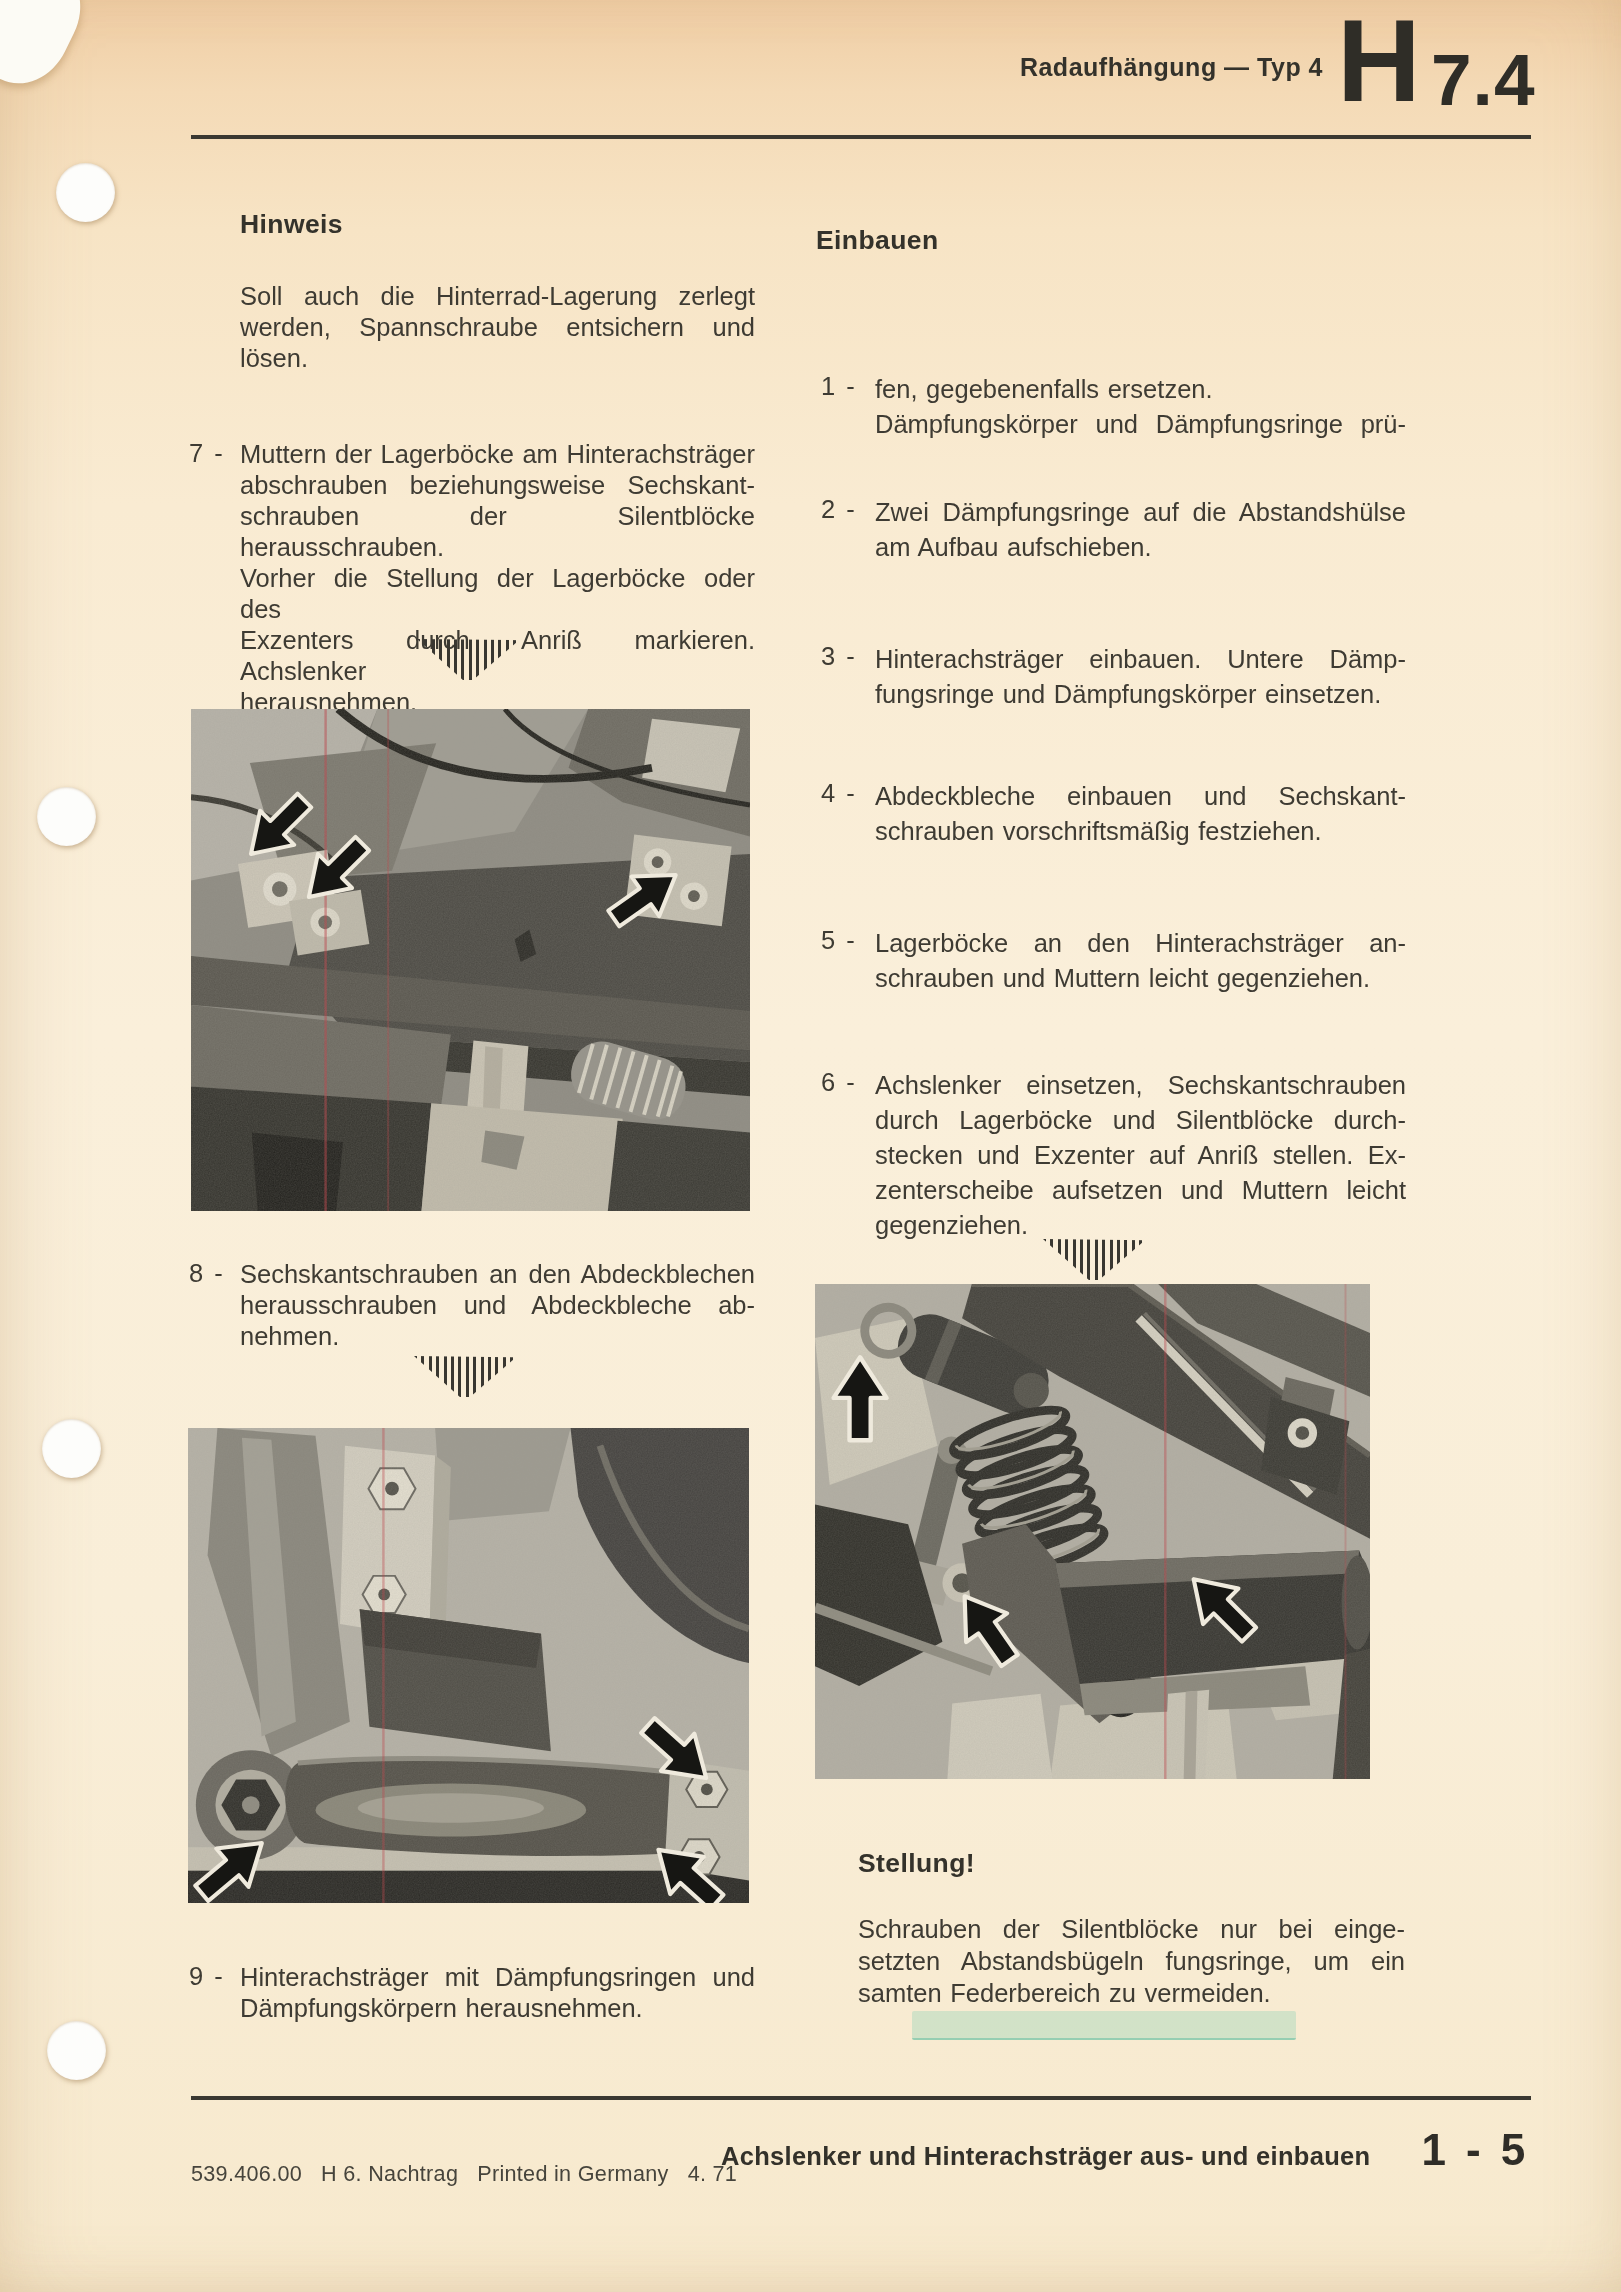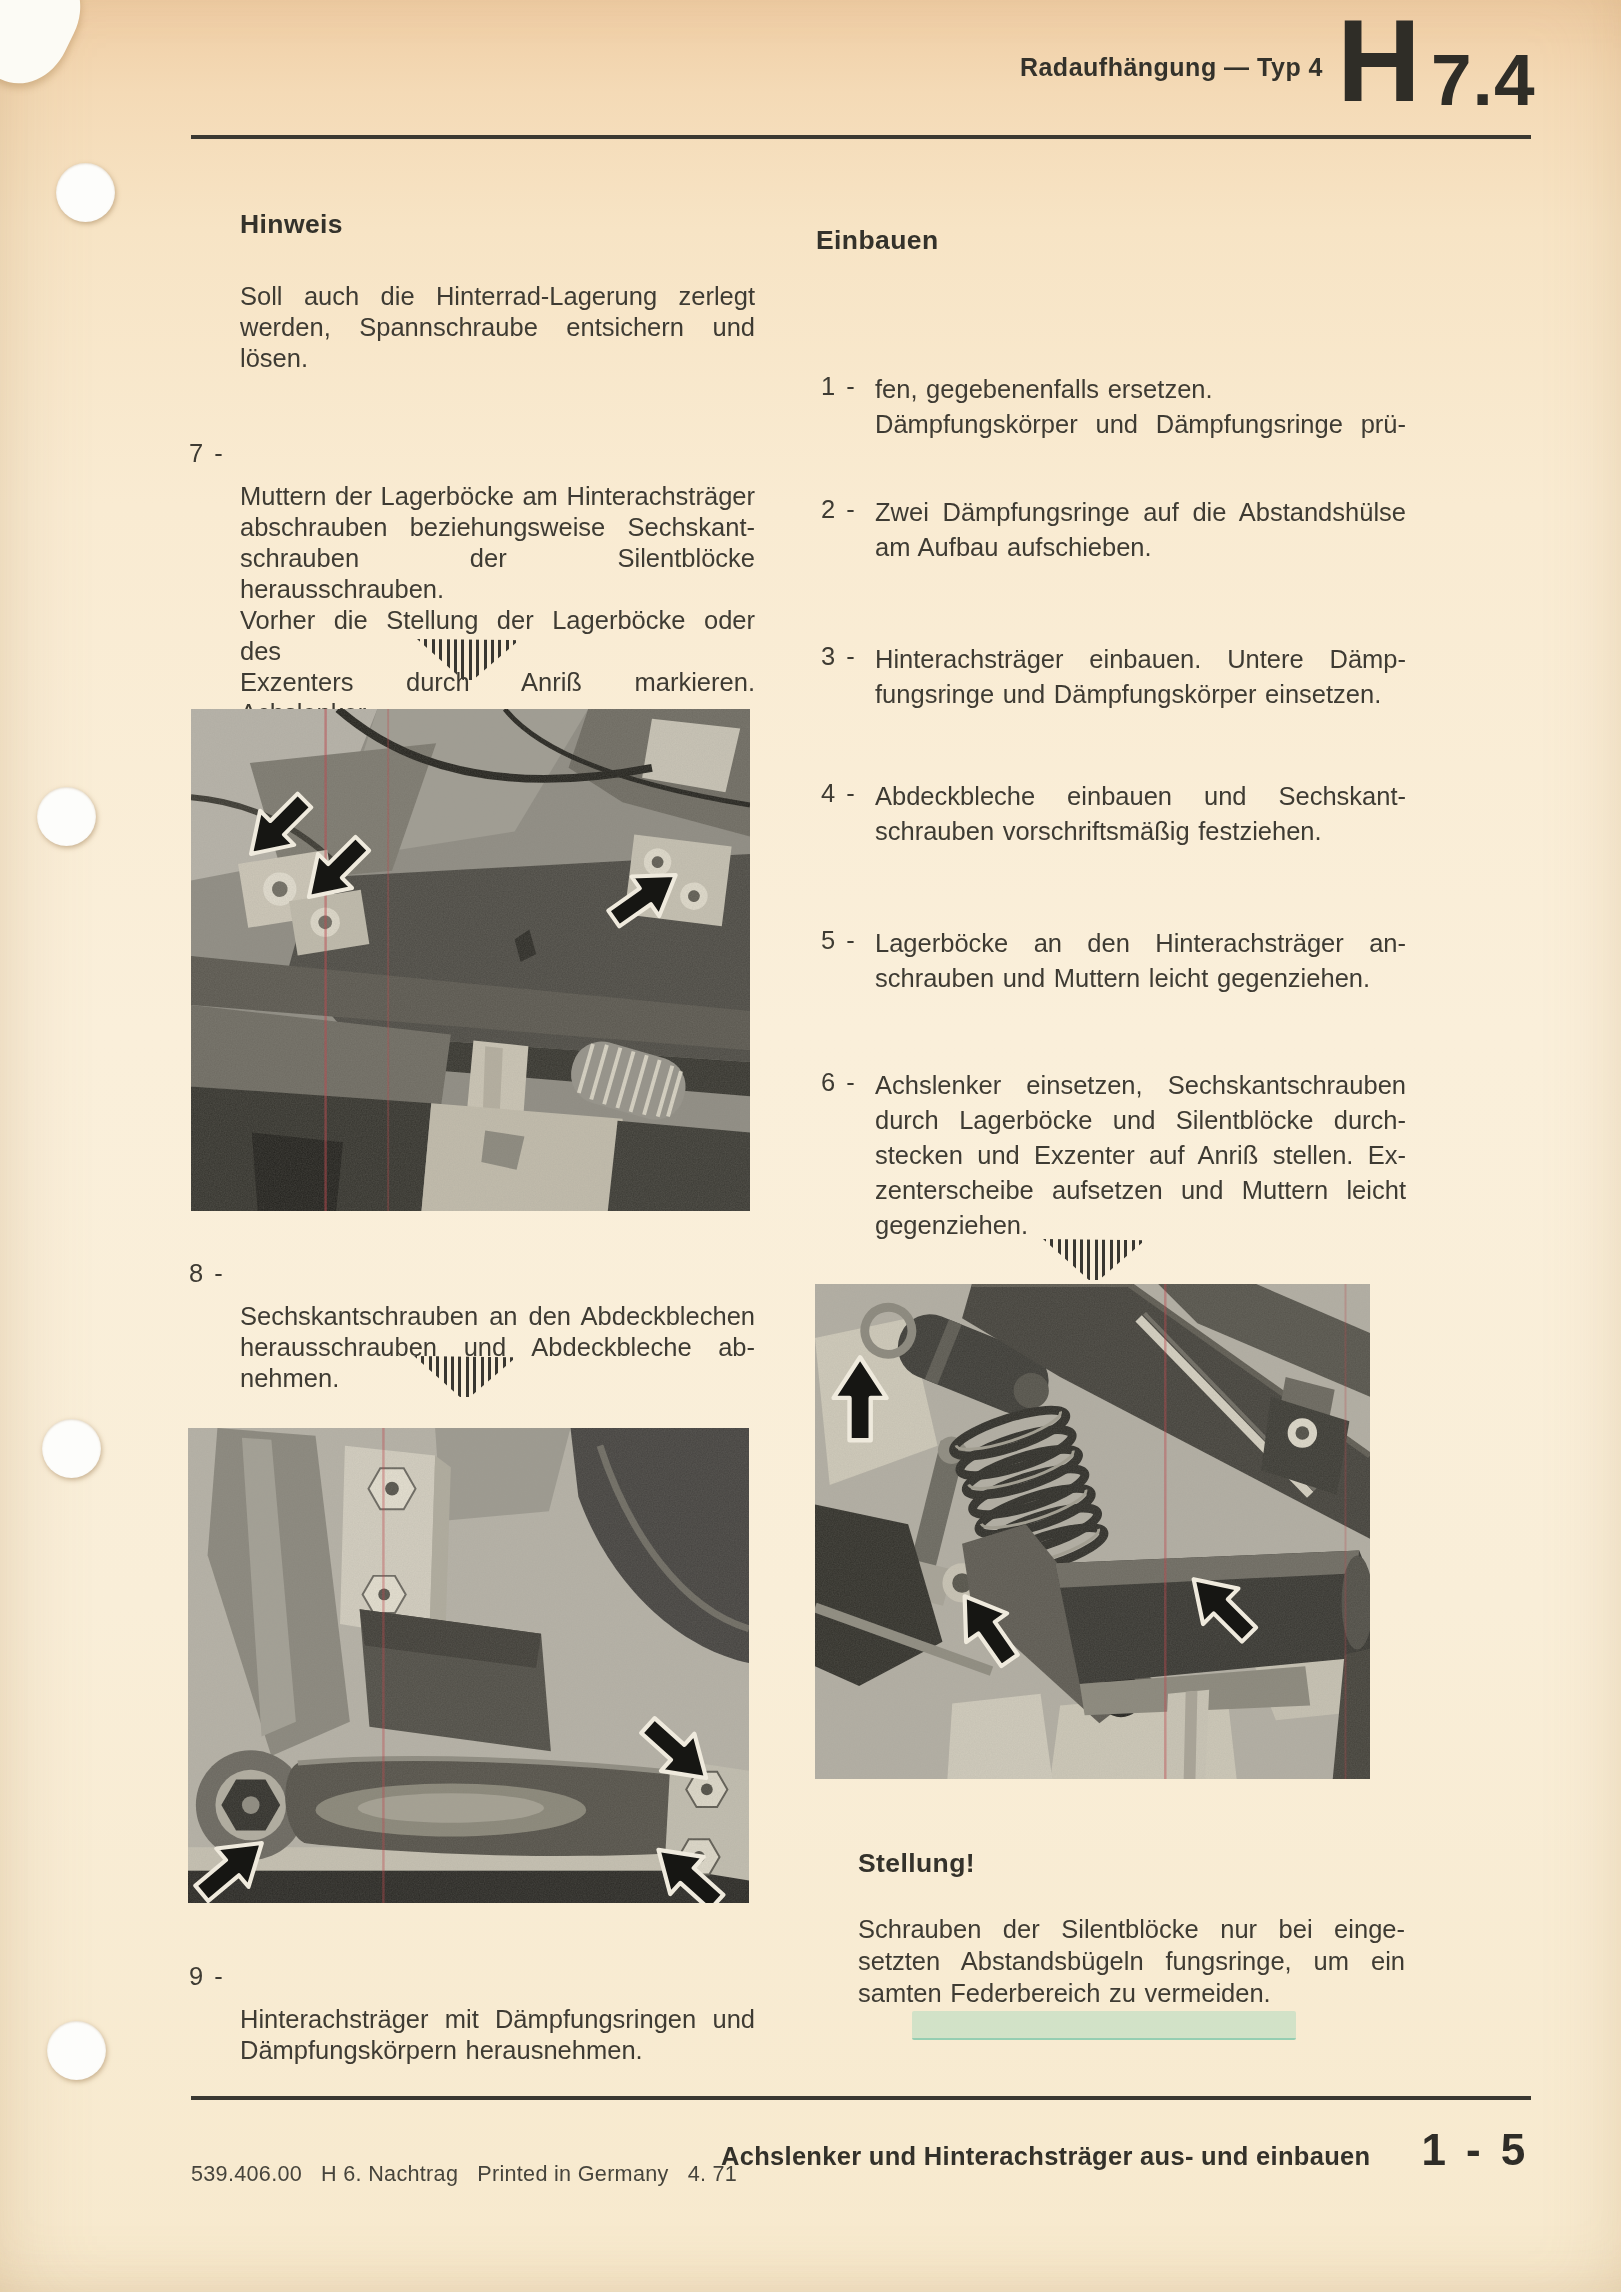--- a/index.html
+++ b/index.html
@@ -18,21 +18,21 @@
   .sec-title { position:absolute; left:686px; top:53px; width:637px; text-align:right;
     font-size:25px; font-weight:bold; letter-spacing:0.5px; color:#34322b; }
   .sec-letter { position:absolute; left:1337px; top:11.8px; font-size:116px; font-weight:bold;
     line-height:.86; color:#2f2d27; letter-spacing:-2px; }
   .sec-num { position:absolute; left:1431px; top:49px; font-size:73px; font-weight:bold;
     line-height:.85; color:#2f2d27; letter-spacing:1px; }
   .h2 { position:absolute; font-size:26.5px; font-weight:bold; color:#34322b; letter-spacing:0.4px; }
   .para { position:absolute; font-size:25.5px; line-height:31px; word-spacing:1.5px; }
   .step { position:absolute; font-size:25.5px; }
   .lbl { position:absolute; left:0; top:0; white-space:nowrap; letter-spacing:2px; }
-  .lcol .body { margin-left:51px; line-height:31px; word-spacing:1.5px;margin-top:42px; }
+  .lcol .body { margin-left:51px; line-height:31px; word-spacing:1.5px; }
   .rcol .body { margin-left:54px; line-height:35px; word-spacing:1.5px; }
   .rpara { line-height:32px; }
   .jline { text-align:justify; text-align-last:justify; }
   .jlast { text-align-last:left; }
   .tri { position:absolute; width:102px; height:41px;
     background:repeating-linear-gradient(90deg,#393731 0 2.9px, rgba(0,0,0,0) 2.9px 7.4px);
     -webkit-clip-path:polygon(0 0,100% 3%,55% 100%,45% 100%); clip-path:polygon(0 0,100% 3%,55% 100%,45% 100%); }
   figure.photo { position:absolute; }
   figure.photo svg { display:block; width:100%; height:100%; }
   .artifact-teal { position:absolute; left:912px; top:2011px; width:384px; height:29px;

